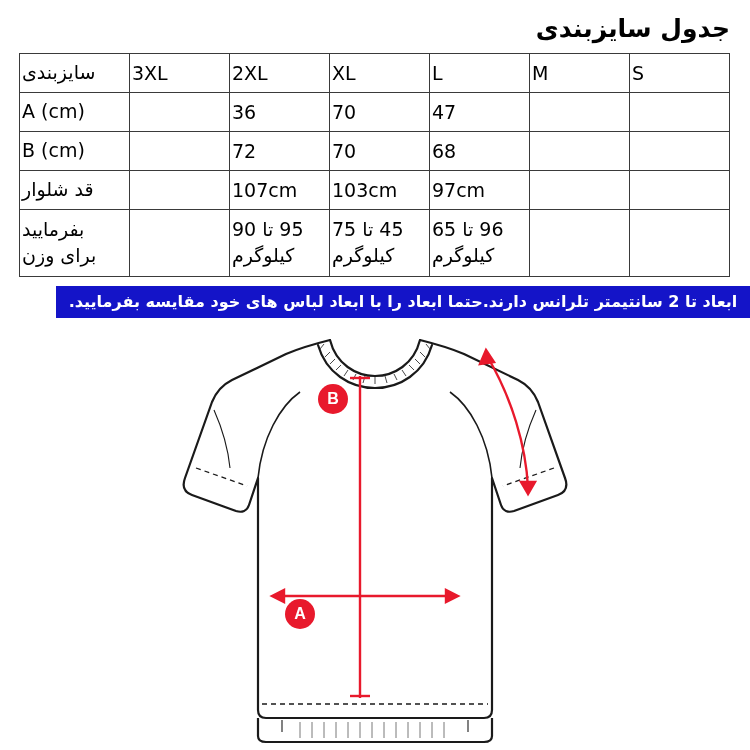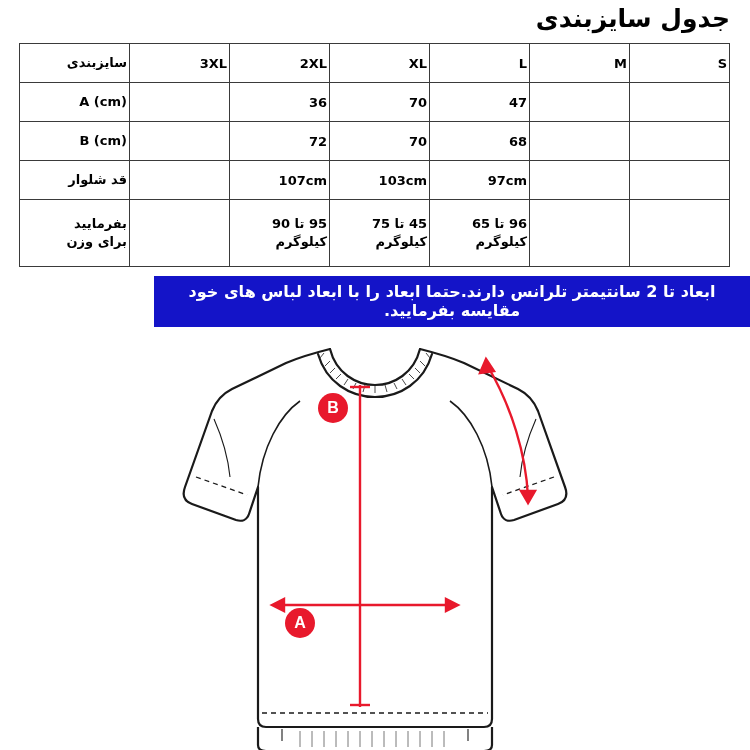--- a/index.html
+++ b/index.html
@@ -20,43 +20,43 @@
     height: 750px;
     position: relative;
     box-sizing: border-box;
   }
 
   
   .title {
     text-align: right;
     font-size: 25px;
     font-weight: bold;
-    padding: 4px 20px 10px 20px;
+    padding: 14px 20px 10px 20px;
     letter-spacing: 0px;
     color: #000;
     direction: rtl;
   }
 
   
   .table-wrap {
     padding: 0 20px;
     box-sizing: border-box;
   }
   table.size-table {
     width: 710px;
     border-collapse: collapse;
     table-layout: fixed;
     direction: rtl;
   }
   table.size-table td, table.size-table th {
     border: 1px solid #3a3a3a;
-    text-align: right;
+    text-align: left;
     vertical-align: middle;
-    font-size: 13px;
-    font-weight: bold;
+    font-size: 19px;
+    font-weight: normal;
     height: 34px;
     padding: 2px 2px;
     color: #000;
     background: #fff;
   }
   
   table.size-table col.c-size { width: 100px; }
   table.size-table col.c-label { width: 110px; }
 
   td.label-cell {
@@ -80,21 +80,21 @@
   
   .notice {
     margin: 9px 0 0 0;
     background: #1414c8;
     color: #ffffff;
     font-size: 16px;
     font-weight: bold;
     text-align: center;
     padding: 6px 6px 7px 6px;
     direction: rtl;
-    width: 596px;
+    width: 694px;
     box-sizing: border-box;
   }
 
   
   .illustration {
     position: relative;
     width: 750px;
     height: 430px;
   }
   .illustration svg {

